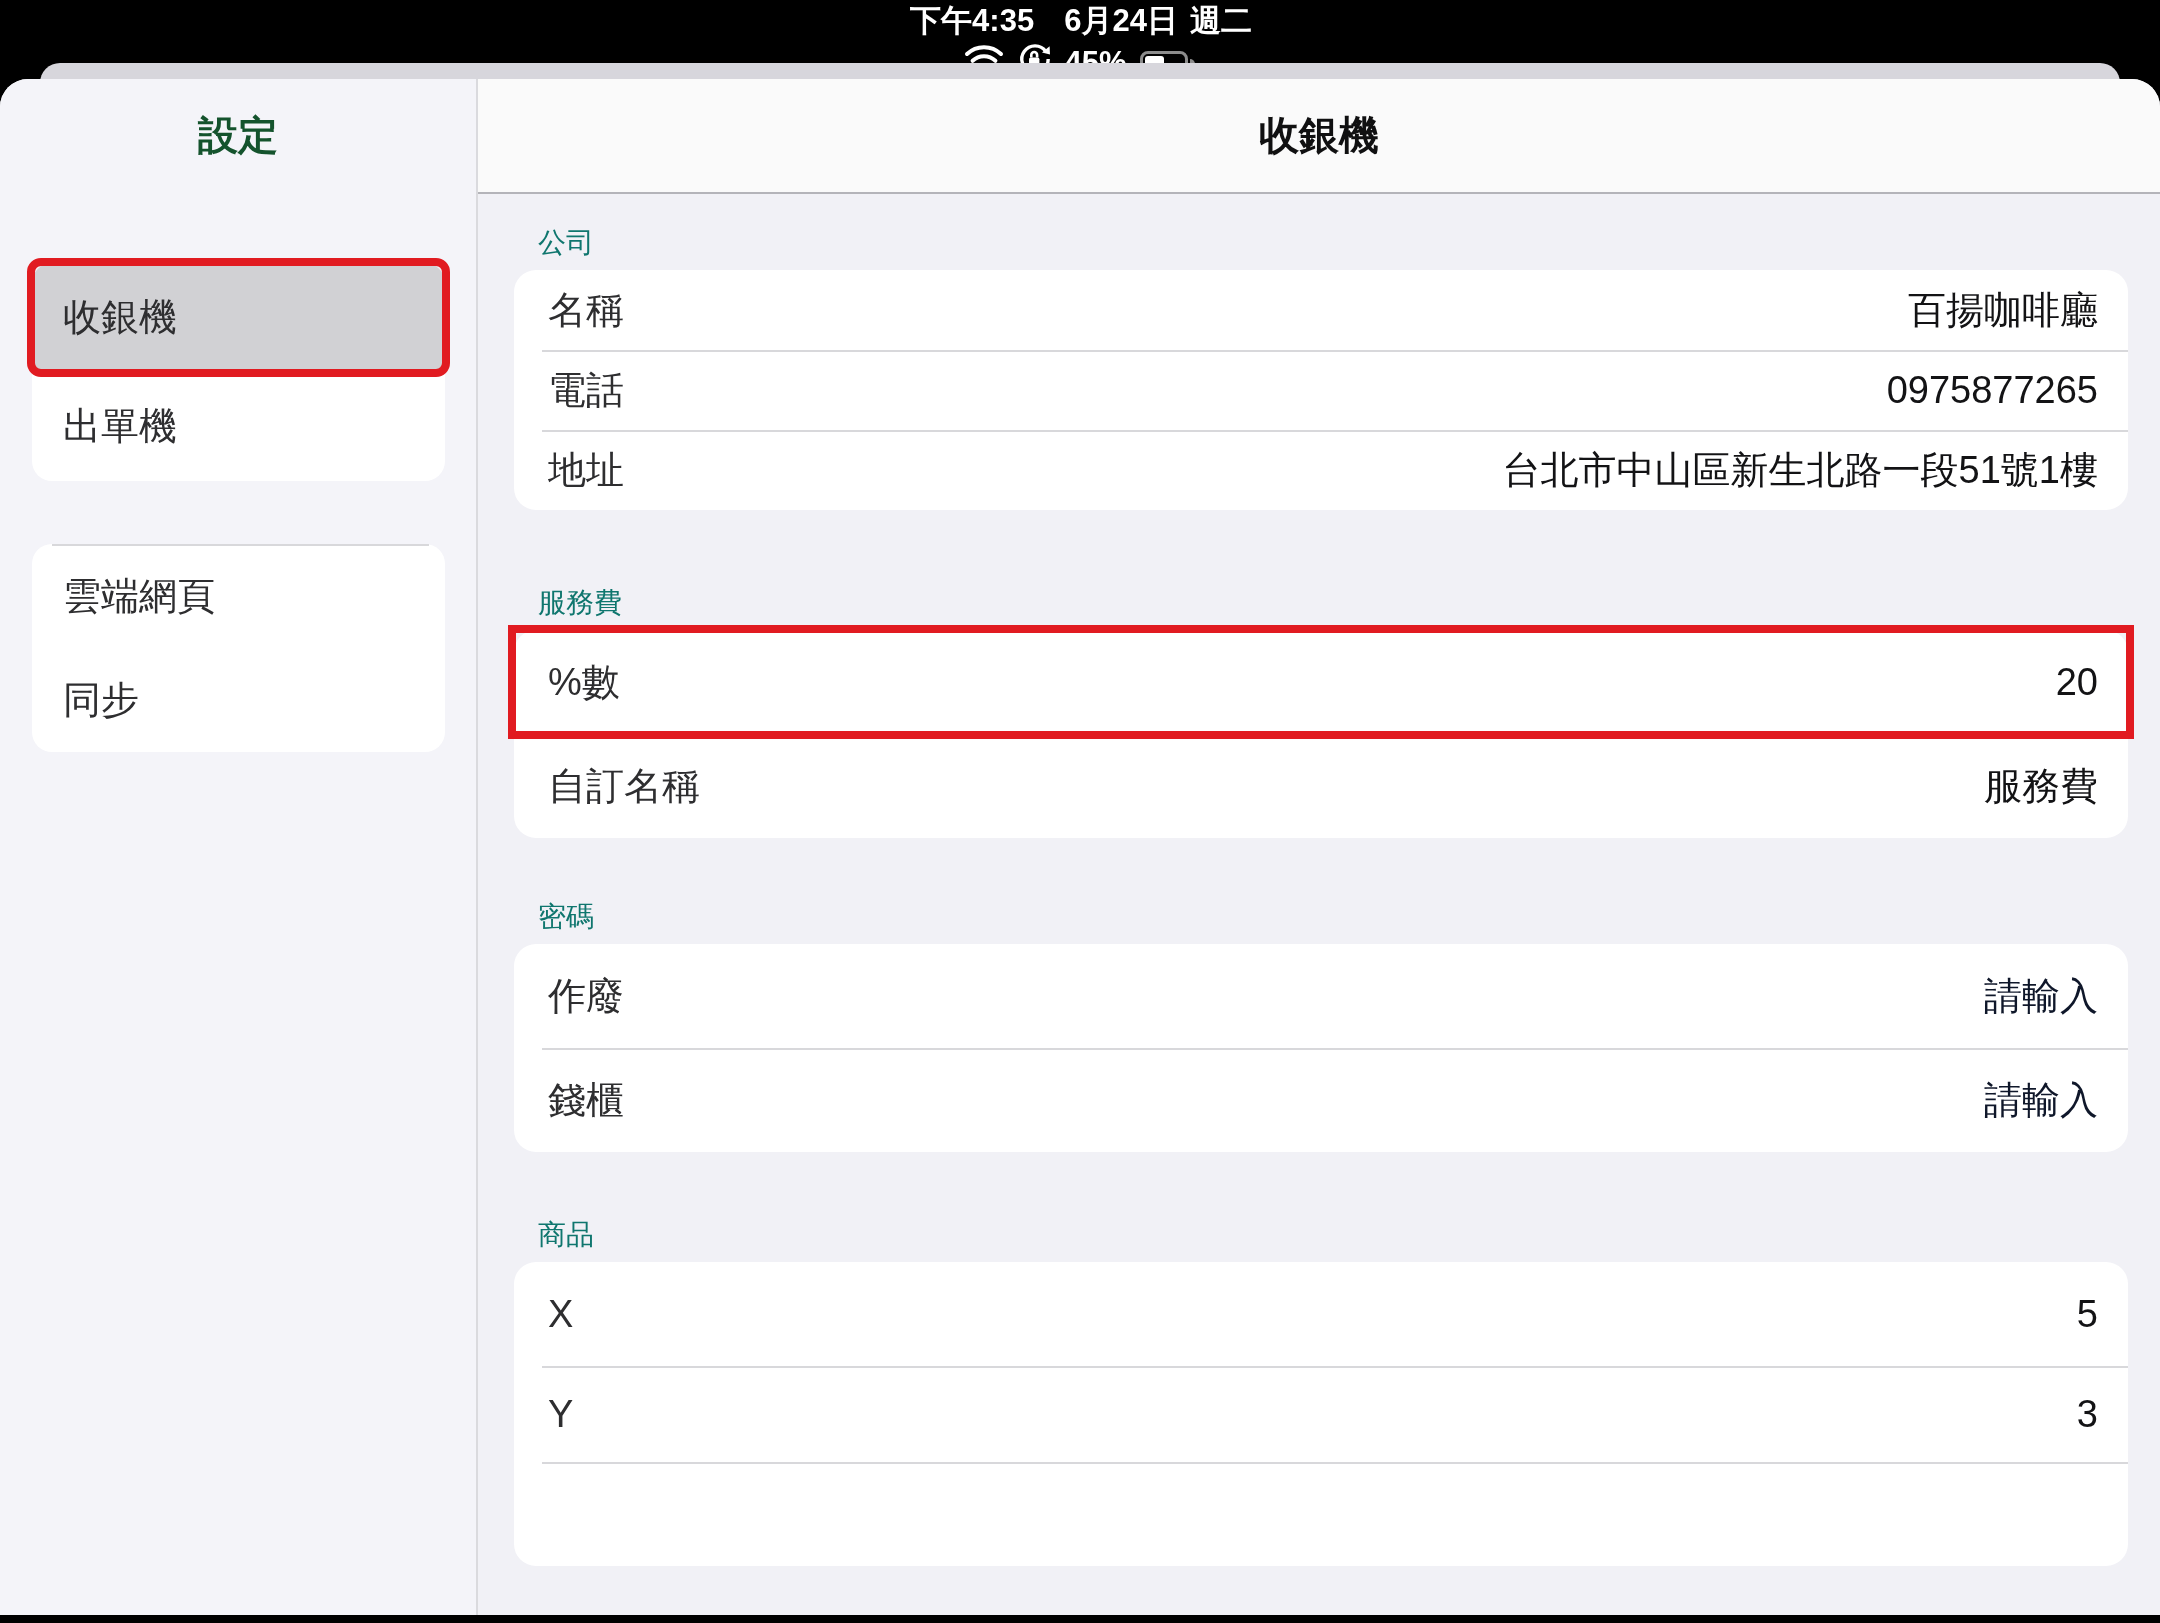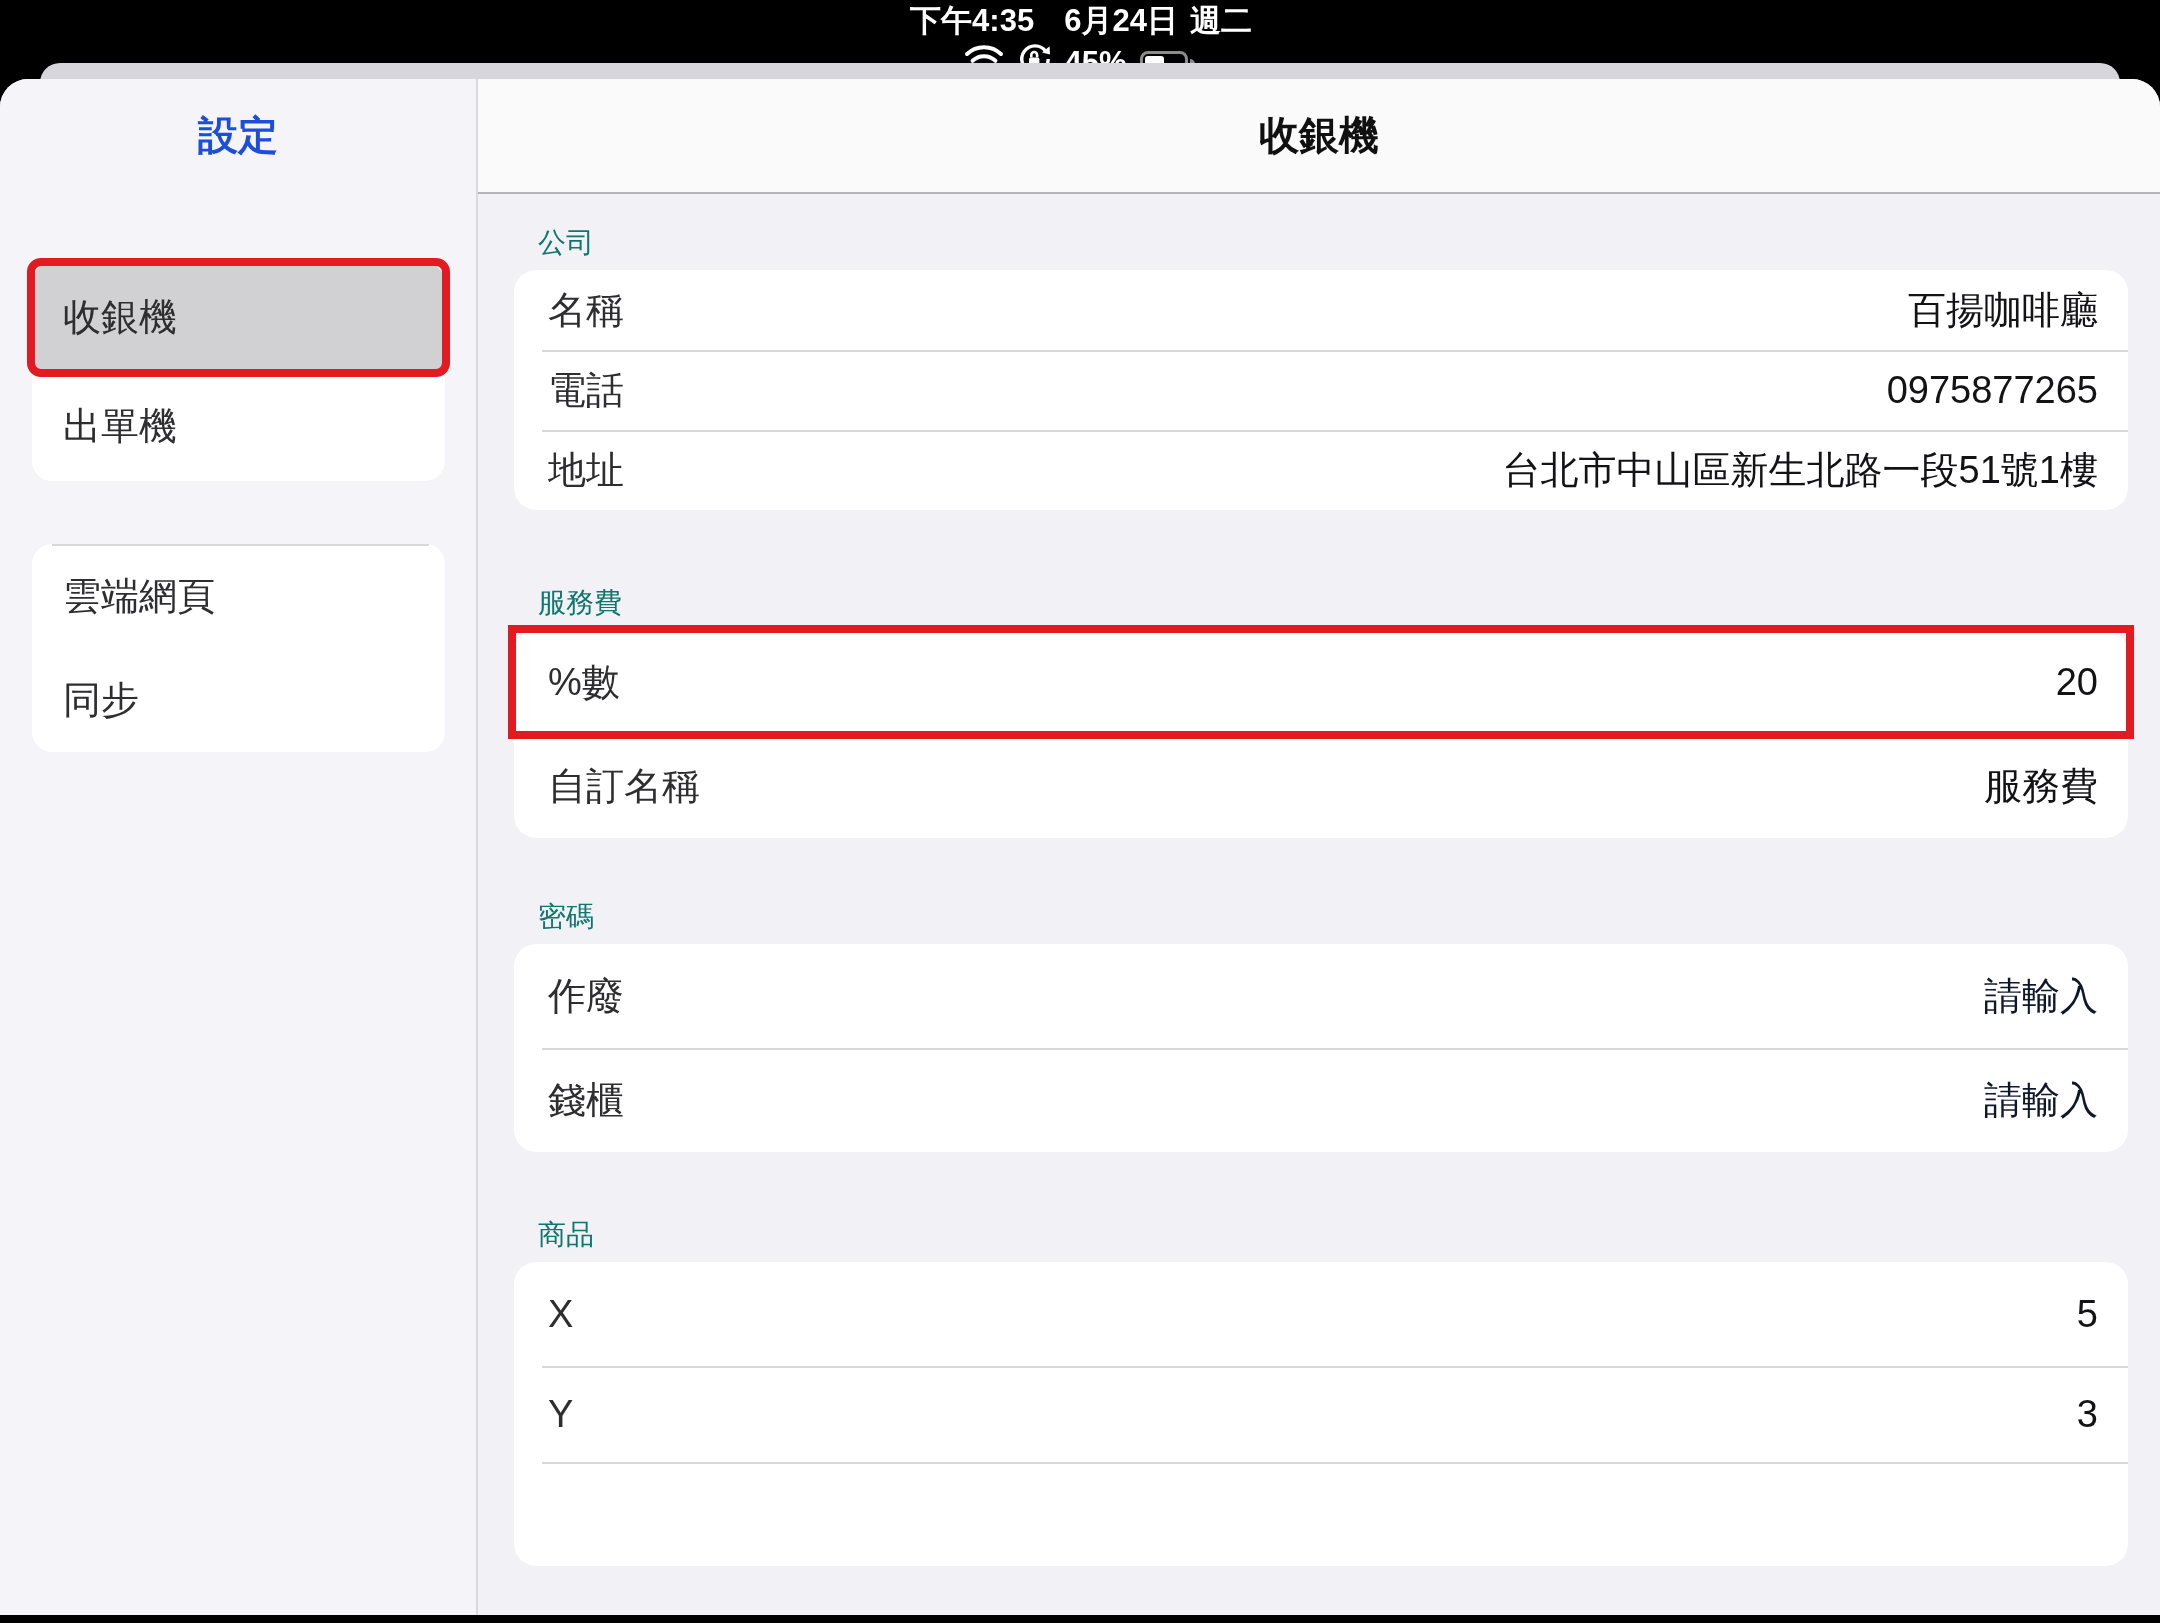--- a/index.html
+++ b/index.html
@@ -31,21 +31,21 @@
   .underlay { position:absolute; top:63px; left:40px; right:40px; height:34px;
     background:#D7D6DC; border-radius:20px 20px 0 0; }
 
   
   .sheet { position:absolute; top:79px; left:0; width:2160px; bottom:0;
     background:#F1F1F6; border-radius:28px 28px 0 0; overflow:hidden; display:flex; }
 
   
   .sidebar { flex:none; width:478px; background:#F4F4F9; border-right:2px solid #DADADE; box-sizing:border-box; }
   .sidebar-header { height:112px; display:flex; align-items:center; justify-content:center;
-    font-size:40px; font-weight:600; color:#1d4ed8; }
+    font-size:40px; font-weight:600; color:#14532d; }
   .nav-card { margin:72px 31px 0 32px; background:#fff; border-radius:20px; }
   .nav-card.second { margin-top:63px; }
   .nav-row { position:relative; height:109px; display:flex; align-items:center;
     padding-left:31px; font-size:38px; color:#2E2E30; cursor:default; }
   .nav-card.second .nav-row { height:104px; }
   .nav-row.sep-top::before { content:""; position:absolute; top:0; left:20px; right:16px; height:2px; background:#D8D8DB; }
   .nav-row.first { border-radius:20px 20px 0 0; }
   .nav-row.last { border-radius:0 0 20px 20px; }
   .nav-row.selected { background:#D1D1D4; }
   .nav-row.selected::after { content:""; position:absolute; left:-5px; right:-5px; top:-5px; bottom:-5px;

